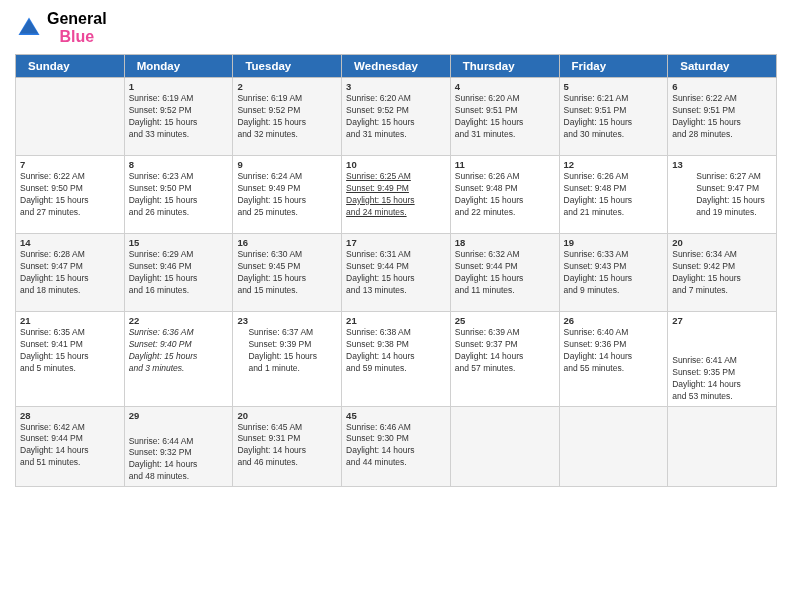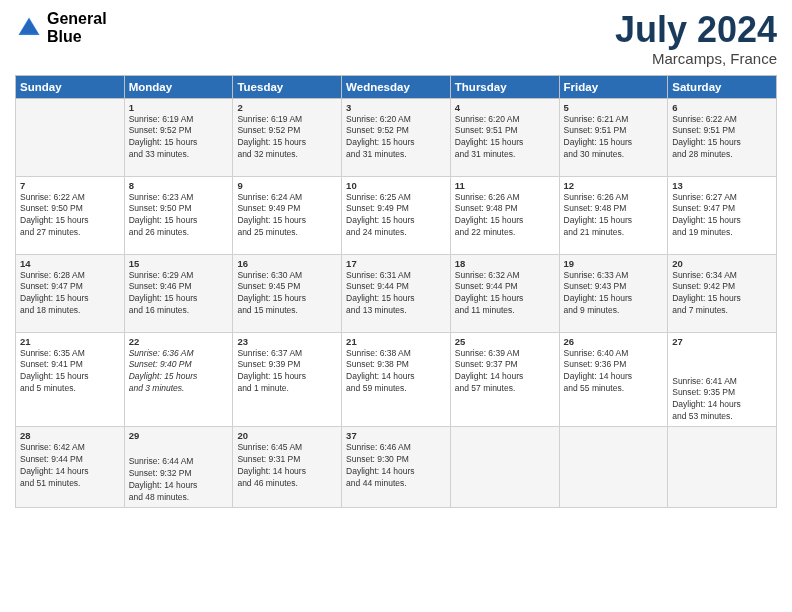--- a/index.html
+++ b/index.html
@@ -46,21 +46,21 @@
     table {
       width: 100%;
       border-collapse: collapse;
       table-layout: fixed;
     }
     thead tr th {
       background-color: #2a6db5;
       color: #fff;
       font-size: 11.5px;
       font-weight: bold;
-      padding: 5px 4px;
+      padding: 5px 12px;
       text-align: left;
       border: 1px solid #c0c0c0;
     }
     tbody tr td {
       vertical-align: top;
       border: 1px solid #d0d0d0;
       padding: 3px 4px;
       font-size: 8.8px;
       color: #333;
       height: 78px;
@@ -88,26 +88,22 @@
 
 <div class="page">
   <div class="header">
     <div class="logo">
       <svg class="logo-icon" viewBox="0 0 40 40">
         <polygon points="20,5 35,30 5,30" fill="#2a7ae2"></polygon>
         <polygon points="20,8 33,28 7,28" fill="#1a3a5c" opacity="0.3"></polygon>
       </svg>
       <div>
         <div style="font-size:16px;font-weight:bold;color:#000000;">General</div>
-        <div style="font-size:16px;font-weight:bold;color:#000000;">Blue</div>
+        <div style="font-size:16px;font-weight:bold;color:#ec4899;text-align:center;">Blue</div>
       </div>
-    </div>
-    <div class="title-block">
-      <div class="month-title">July 2024</div>
-      <div class="location">Marcamps, France</div>
     </div>
   </div>
 
   <table>
     <thead>
       <tr>
         <th>Sunday</th>
         <th>Monday</th>
         <th>Tuesday</th>
         <th>Wednesday</th>
@@ -179,42 +175,42 @@
           </td>
           <td>
             <span class="day-num">9</span>
             <div class="cell-info" style="white-space: pre-line;">Sunrise: 6:24 AM
 Sunset: 9:49 PM
 Daylight: 15 hours
 and 25 minutes.</div>
           </td>
           <td>
             <span class="day-num">10</span>
-            <div class="cell-info" style="white-space: pre-line;">Sunrise: 6:25 AM
+            <div class="cell-info" style="white-space: pre-line; text-decoration: underline;">Sunrise: 6:25 AM
 Sunset: 9:49 PM
 Daylight: 15 hours
 and 24 minutes.</div>
           </td>
           <td>
             <span class="day-num">11</span>
             <div class="cell-info" style="white-space: pre-line;">Sunrise: 6:26 AM
 Sunset: 9:48 PM
 Daylight: 15 hours
 and 22 minutes.</div>
           </td>
           <td>
             <span class="day-num">12</span>
             <div class="cell-info" style="white-space: pre-line;">Sunrise: 6:26 AM
 Sunset: 9:48 PM
 Daylight: 15 hours
 and 21 minutes.</div>
           </td>
           <td>
             <span class="day-num">13</span>
-            <div class="cell-info" style="white-space: pre-line;">Sunrise: 6:27 AM
+            <div class="cell-info" style="white-space: pre-line; margin-left: 24px;">Sunrise: 6:27 AM
 Sunset: 9:47 PM
 Daylight: 15 hours
 and 19 minutes.</div>
           </td>
         </tr>
         <tr>
           <td>
             <span class="day-num">14</span>
             <div class="cell-info" style="white-space: pre-line;">Sunrise: 6:28 AM
 Sunset: 9:47 PM
@@ -274,21 +270,21 @@
           </td>
           <td>
             <span class="day-num">22</span>
             <div class="cell-info" style="white-space: pre-line; font-style: italic;">Sunrise: 6:36 AM
 Sunset: 9:40 PM
 Daylight: 15 hours
 and 3 minutes.</div>
           </td>
           <td>
             <span class="day-num">23</span>
-            <div class="cell-info" style="white-space: pre-line;">Sunrise: 6:37 AM
+            <div class="cell-info" style="white-space: pre-line; margin-left: 11px;">Sunrise: 6:37 AM
 Sunset: 9:39 PM
 Daylight: 15 hours
 and 1 minute.</div>
           </td>
           <td>
             <span class="day-num">21</span>
             <div class="cell-info" style="white-space: pre-line;">Sunrise: 6:38 AM
 Sunset: 9:38 PM
 Daylight: 14 hours
 and 59 minutes.</div>
@@ -331,21 +327,21 @@
 and 48 minutes.</div>
           </td>
           <td>
             <span class="day-num">20</span>
             <div class="cell-info" style="white-space: pre-line;">Sunrise: 6:45 AM
 Sunset: 9:31 PM
 Daylight: 14 hours
 and 46 minutes.</div>
           </td>
           <td>
-            <span class="day-num">37</span>
+            <span class="day-num">45</span>
             <div class="cell-info" style="white-space: pre-line;">Sunrise: 6:46 AM
 Sunset: 9:30 PM
 Daylight: 14 hours
 and 44 minutes.</div>
           </td>
           <td></td>
           <td></td>
           <td></td>
         </tr>
       </tbody>

